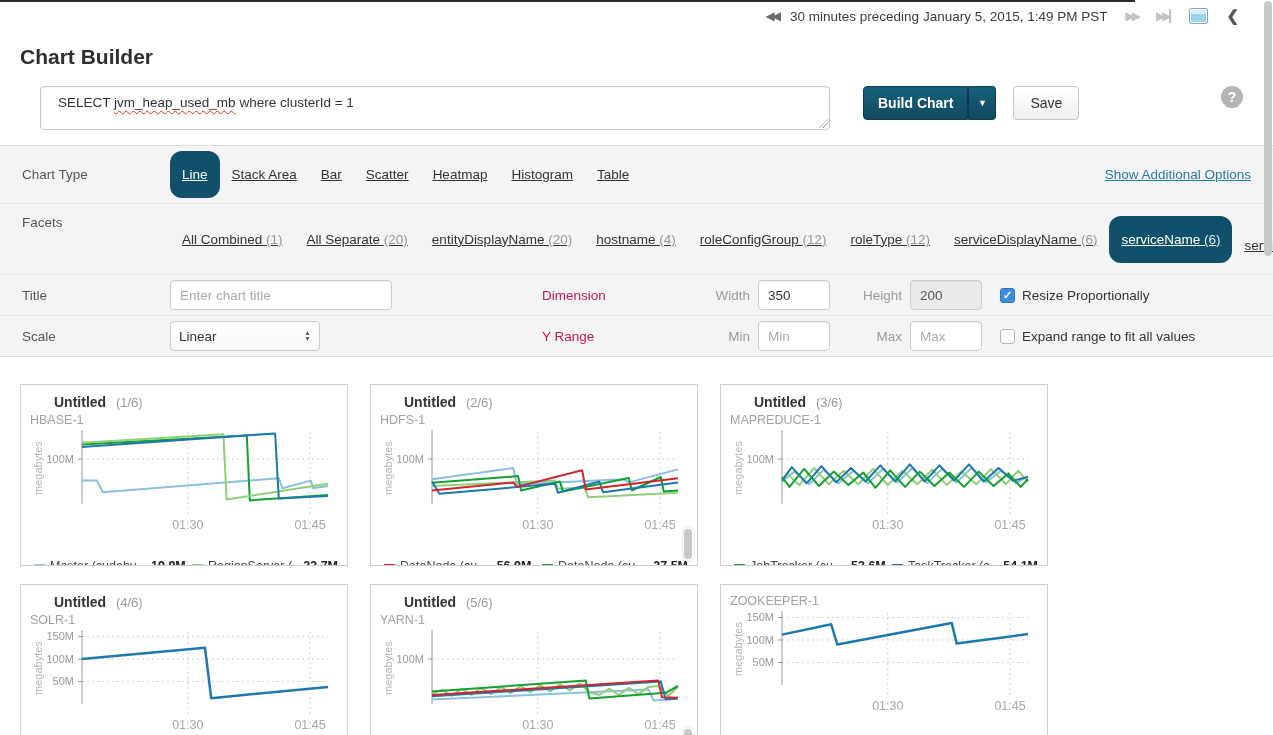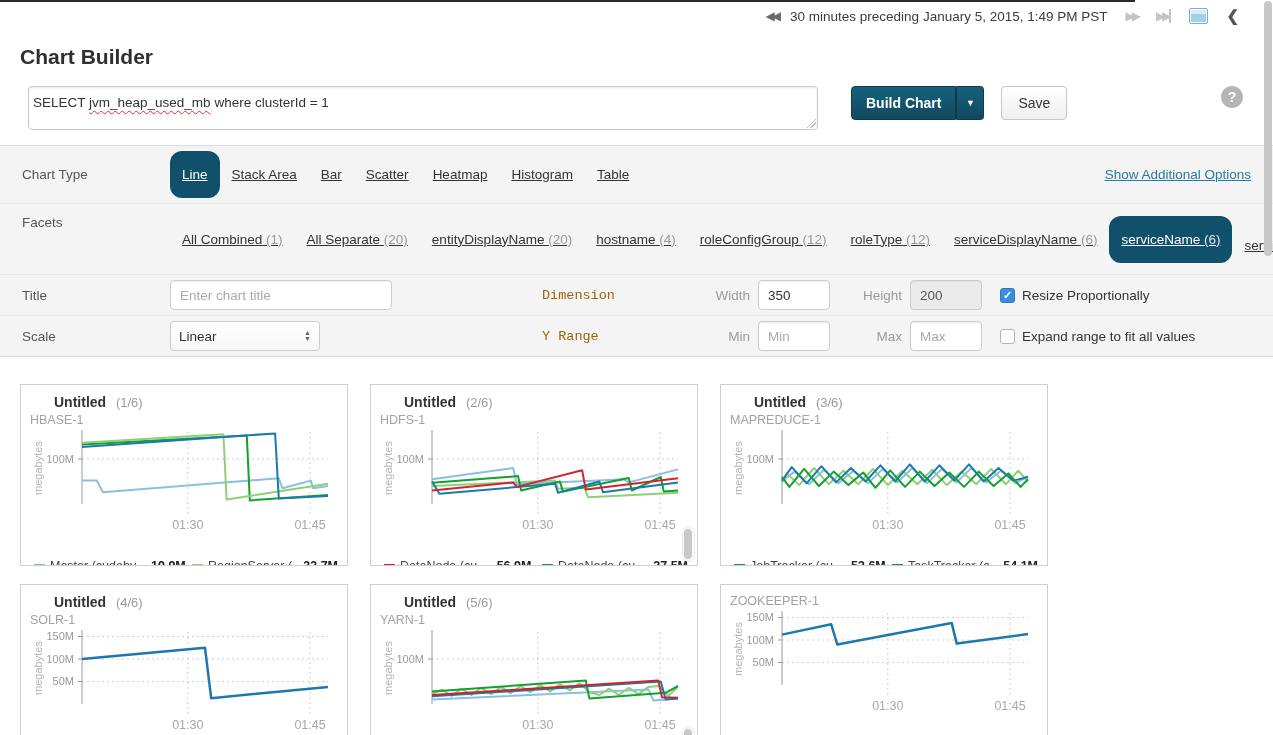--- a/index.html
+++ b/index.html
@@ -25,22 +25,22 @@
   
   .title-row { display: flex; align-items: baseline; padding: 0 34px 0 20px; margin-top: 20px; flex-direction: column; }
   .page-title { font-size: 21px; font-weight: bold; color: #2f2f2f; flex: 1; }
   .time-ranges { display: flex; gap: 15px; font-size: 13.5px; }
   .time-range { color: #2a7aa0; cursor: pointer; }
   .time-range.selected { color: #333; font-weight: bold; cursor: default; }
 
   
   .query-row { display: flex; align-items: flex-start; padding: 0 30px 0 28px; margin-top: 17px; }
   .query-box { width: 790px; height: 44px; border: 1px solid #c9c9c9; border-radius: 4px;
-    background: #fff; box-shadow: inset 0 1px 2px rgba(0,0,0,.07); padding: 8px 4px;
-    position: relative; font-size: 13.5px; color: #333; cursor: text; }
+    background: #fff; box-shadow: inset 0 1px 2px rgba(0,0,0,.07); padding: 8px 17px;
+    position: relative; font-size: 13.5px; color: #333; cursor: text; margin-left: 12px; }
   .squiggle { text-decoration: underline wavy #e03030 1px; text-underline-offset: 3px; }
   .resize-grip { position: absolute; right: 1px; bottom: 1px; width: 11px; height: 11px;
     background: linear-gradient(135deg, transparent 0 55%, #bbb 55% 62%, transparent 62% 72%, #bbb 72% 79%, transparent 79%); }
   .btn { display: inline-flex; align-items: center; height: 34px; border-radius: 4px;
     font-size: 14px; cursor: pointer; }
   .btn-build-group { display: flex; margin-left: 33px; }
   .btn-build { background: linear-gradient(#17607b, #114a5f); color: #fff; font-weight: bold;
     border: 1px solid #0d3c4e; border-radius: 4px 0 0 4px; padding: 0 14px; }
   .btn-build-caret { background: linear-gradient(#17607b, #114a5f); border: 1px solid #0d3c4e;
     border-left: 1px solid #0c3a4b; border-radius: 0 4px 4px 0; width: 28px; justify-content: center;
@@ -72,21 +72,21 @@
     padding: 3px 14px; font-size: 13px; color: #555; cursor: pointer; margin-left: 10px;
     box-shadow: 0 1px 1px rgba(0,0,0,.04); }
   .more-btn .caret { font-size: 9px; margin-left: 4px; }
 
   .ctrl-slot { width: 372px; display: flex; align-items: center; }
   .text-input { height: 30px; border: 1px solid #ccc; border-radius: 4px; padding: 0 9px;
     font-size: 13.5px; color: #333; background: #fff; box-shadow: inset 0 1px 1px rgba(0,0,0,.06);
     font-family: "Liberation Sans", sans-serif; }
   .text-input::placeholder { color: #aaa; }
   .title-input { width: 222px; }
-  .mid-label { width: 162px; color: #a16207; flex-shrink: 0; font-family: Liberation Mono, monospace; }
+  .mid-label { width: 162px; color: #be185d; flex-shrink: 0; }
   .field-label { color: #9b9b9b; width: 46px; text-align: right; margin-right: 8px; flex-shrink: 0; }
   .num-input { width: 72px; }
   .num-input:disabled { background: #ebebeb; color: #555; }
   .pair2 { margin-left: 26px; display: flex; align-items: center; }
   .check-wrap { display: flex; align-items: center; margin-left: 18px; cursor: pointer; }
   .checkbox { width: 15px; height: 15px; border-radius: 3px; border: 1px solid #b5b5b5;
     background: #fff; display: flex; align-items: center; justify-content: center; }
   .checkbox.checked { background: #3b8ddd; border-color: #2f78c4; color: #fff;
     font-size: 11px; font-weight: bold; }
   .check-label { margin-left: 7px; color: #333; }

